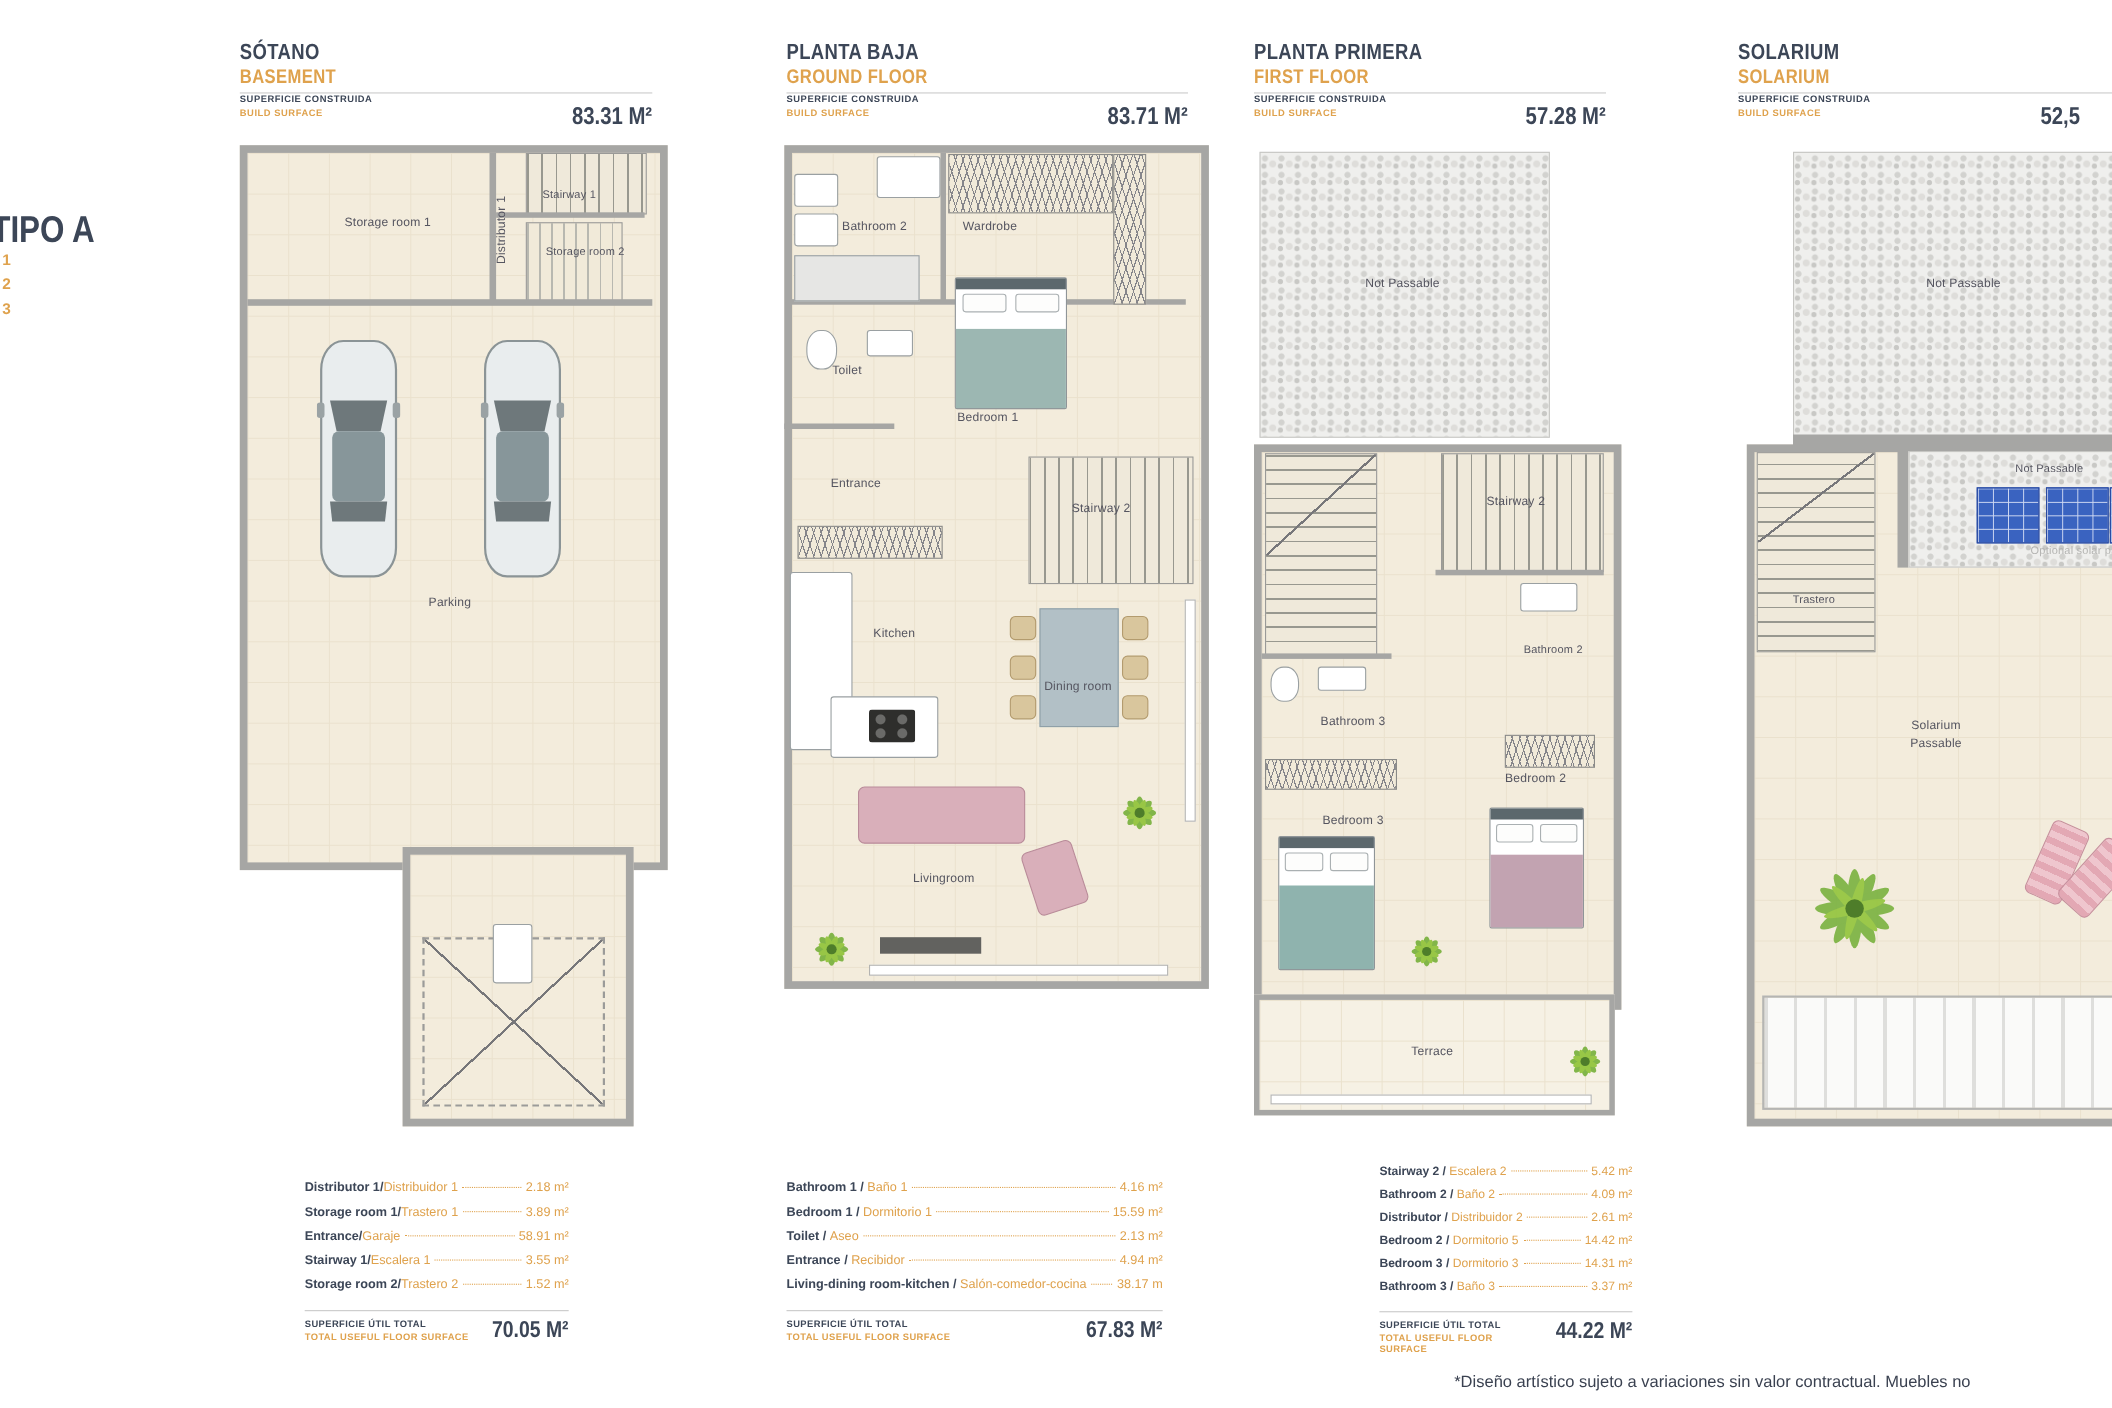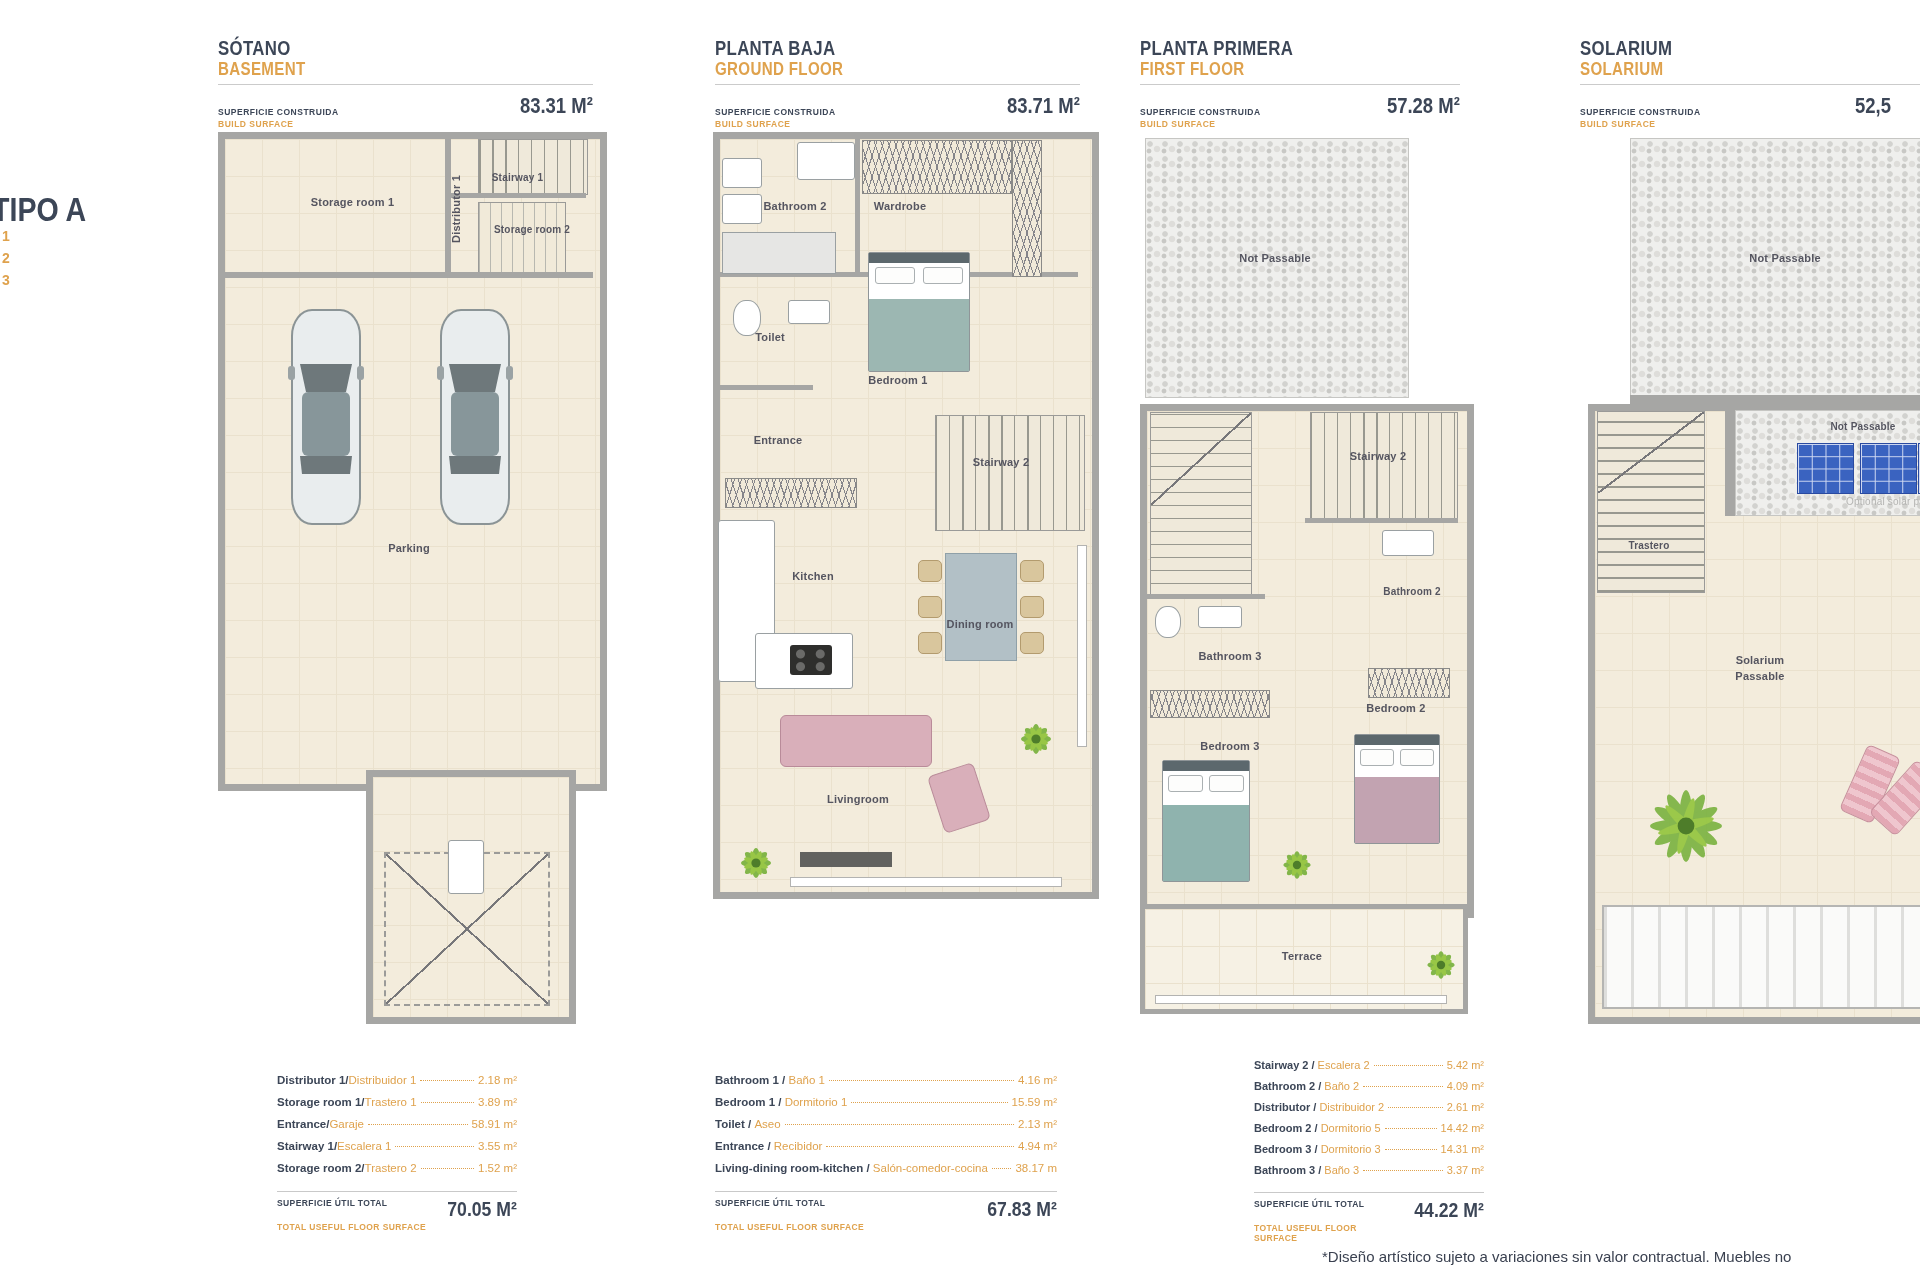--- a/index.html
+++ b/index.html
@@ -7,21 +7,21 @@
          font-family:"Liberation Sans",sans-serif}
   .abs{position:absolute}
   .cond{display:inline-block;transform:scaleX(.84);transform-origin:0 50%;white-space:nowrap}
   .cond-r{display:inline-block;transform:scaleX(.84);transform-origin:100% 50%;white-space:nowrap}
 
   
   .phead{position:absolute;top:38px}
   .t-es{font-size:20px;font-weight:700;color:#3c4657;line-height:21px;letter-spacing:.4px}
   .t-en{font-size:18px;font-weight:700;color:#dfa24d;line-height:20px;letter-spacing:.4px}
   .hline{border-top:1px solid #cbcbcb;margin-top:5px}
-  .sup-es{font-size:8.5px;font-weight:700;color:#3c4657;letter-spacing:.5px;margin-top:22px}
+  .sup-es{font-size:8.5px;font-weight:700;color:#3c4657;letter-spacing:.5px;margin-top:0}
   .sup-en{font-size:8.5px;font-weight:700;color:#dfa24d;letter-spacing:.5px;margin-top:2px}
   .aval{position:absolute;right:0;top:55px;font-size:22px;font-weight:700;color:#3c4657}
 
   
   .tiles{position:absolute;background-image:linear-gradient(#eae1cd 1px,transparent 1px),
          linear-gradient(90deg,#eae1cd 1px,transparent 1px);
          background-size:37px 37px;background-color:#f3ecdc;border:7px solid #a6a6a4}
   .gravel{position:absolute;background-image:
           radial-gradient(circle at 4px 5px,#d2d2cf 2.4px,transparent 3.2px),
           radial-gradient(circle at 11px 10px,#deddda 2.8px,transparent 3.6px),
@@ -38,21 +38,21 @@
   .fix{position:absolute;background:#fff;border:1px solid #9aa0a2;border-radius:3px}
   .shower{position:absolute;background:#e6e6e4;border:1px solid #9aa0a2}
   .panel{position:absolute;background-image:linear-gradient(#cfd9f2 1px,transparent 1px),
          linear-gradient(90deg,#cfd9f2 1px,transparent 1px);background-size:25% 25%;
          background-color:#3a63c0;border:1px solid #2a4aa0}
   .pergola{position:absolute;background:repeating-linear-gradient(90deg,#dededc 0 3px,#fafaf9 3px 27px);border:2px solid #b5b5b3}
   .ramp{position:absolute;border:2px dashed #9b9b99}
   .window{position:absolute;background:#fff;border:1px solid #b3b3b1}
 
   
-  .rl{position:absolute;font-size:11px;font-weight:700;color:#555560;letter-spacing:.2px;
+  .rl{position:absolute;font-size:11px;font-weight:400;color:#555560;letter-spacing:.2px;
       text-align:center;white-space:nowrap}
   .rl-v{writing-mode:vertical-rl;transform:rotate(180deg)}
   .rl-light{color:#b4b4b2;font-weight:400;font-size:10px}
 
   
   .bed{position:absolute;border:1px solid #8f9598;background:#fff;border-radius:2px}
   .bed .hb{position:absolute;left:0;top:0;right:0;height:10px;background:#5c686d}
   .bed .pw{position:absolute;top:14px;width:38%;height:15px;background:#fdfdfc;border:1px solid #aab0b2;border-radius:3px}
   .bed .pw.p1{left:6%}.bed .pw.p2{right:6%}
   .bed .bl{position:absolute;left:0;right:0;bottom:0}
@@ -71,21 +71,21 @@
   
   .ptable{position:absolute}
   .trow{display:flex;align-items:baseline;height:22px;font-size:11.5px}
   .ten{font-weight:700;color:#3c4657;white-space:pre}
   .tes{color:#dfa24d;white-space:pre}
   .lead{flex:1;border-bottom:1.5px dotted #dfa24d;margin:0 4px;transform:translateY(-3px)}
   .tval{color:#dfa24d;white-space:pre}
   .tdiv{border-top:1px solid #c9c9c9;margin:7px 0 6px}
   .ttot{display:flex;justify-content:space-between;align-items:flex-start}
   .ttl-es{font-size:8.5px;font-weight:700;color:#3c4657;letter-spacing:.4px}
-  .ttl-en{font-size:8.5px;font-weight:700;color:#dfa24d;letter-spacing:.4px;margin-top:14px}
+  .ttl-en{font-size:8.5px;font-weight:700;color:#dfa24d;letter-spacing:.4px;margin-top:2px}
   .ttl-val{font-size:21px;font-weight:700;color:#3c4657;line-height:22px}
 
   .tipo{position:absolute;left:-8px;top:190px;font-size:34px;font-weight:700;color:#3c4657}
   .tipo-num{position:absolute;left:2px;font-size:14px;font-weight:700;color:#dfa24d}
   .footer{position:absolute;left:1322px;top:1248px;font-size:15px;color:#3a4150;white-space:nowrap}
 </style>
 </head>
 <body>
 
 <div class="stage">

